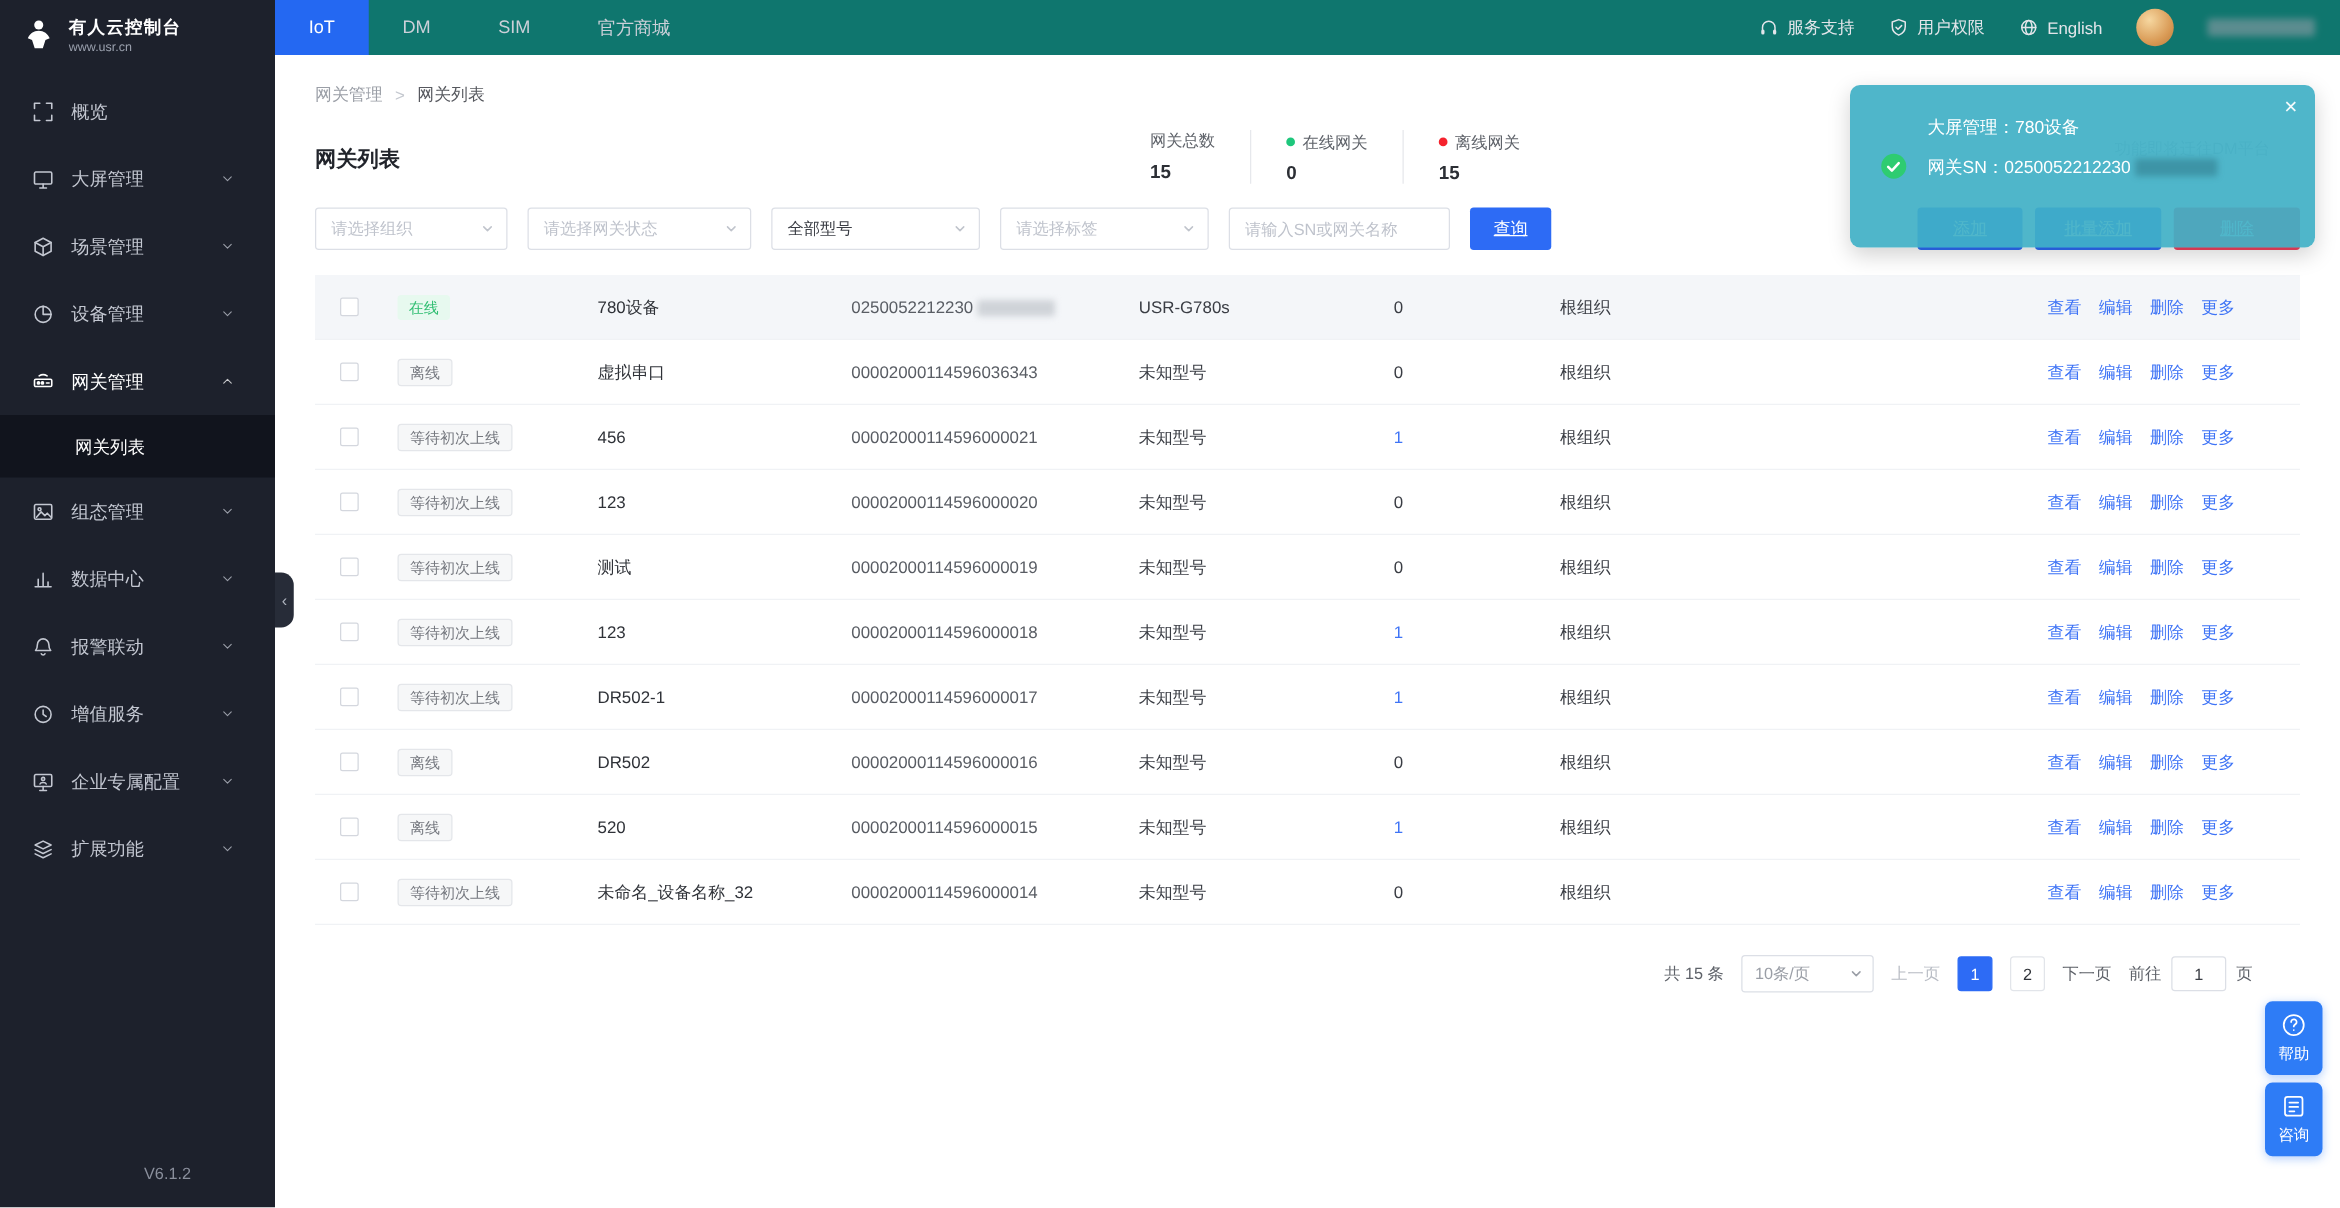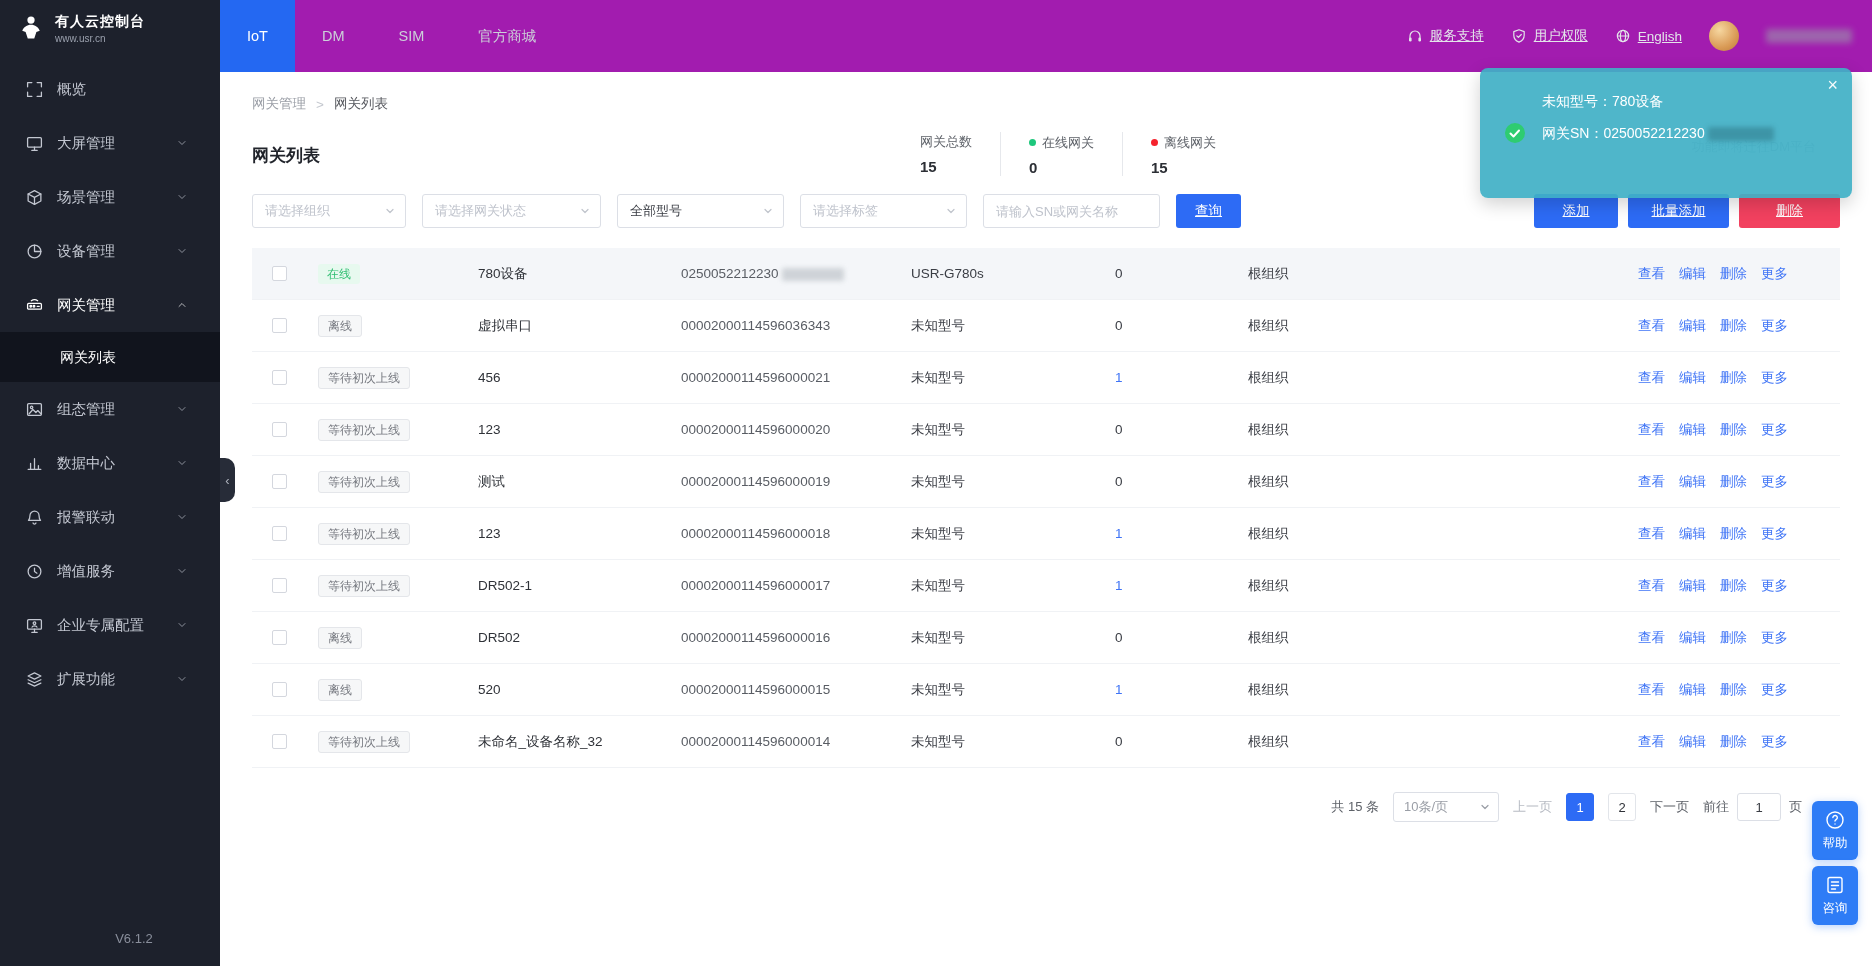--- a/index.html
+++ b/index.html
@@ -20,29 +20,29 @@
   .side-item .arrow { margin-left:auto; opacity:.75; }
   .side-item.expanded { color:#fff; }
   .side-sub { height:50px; line-height:50px; padding-left:60px; font-size:14px;
     color:#e8eaef; cursor:pointer; background:#151924; }
   .side-sub.active { background:#11141d; color:#fff; }
   .version { padding:14px 0 20px; text-align:center; color:#8a8f9c; font-size:13px;margin-left:48px; }
   .icn { display:inline-flex; align-items:center; justify-content:center; }
 
   
   .main { flex:1; display:flex; flex-direction:column; background:#fff; min-width:0; }
-  .topbar { height:72px; background:#a21caf; display:flex; align-items:center;
+  .topbar { height:44px; background:#0f766e; display:flex; align-items:center;
     color:#dfe2e8; flex-shrink:0; }
   .tabs { display:flex; height:100%; }
   .tab { height:100%; padding:0 27px; display:flex; align-items:center; font-size:14.5px;
     color:#ccd0d9; cursor:pointer; }
   .tab.active { background:#2468f2; color:#fff; }
   .top-right { margin-left:auto; display:flex; align-items:center; gap:27px;
     padding-right:20px; font-size:13.5px; color:#e3e5ea; }
-  .top-link { display:flex; align-items:center; gap:7px; cursor:pointer;text-decoration:underline; }
+  .top-link { display:flex; align-items:center; gap:7px; cursor:pointer; }
   .avatar { width:30px; height:30px; border-radius:50%; cursor:pointer;
     background:radial-gradient(circle at 35% 30%, #f6d7a0, #d99a55 62%, #b97a3a); }
   .user-blur { width:86px; height:14px; background:#9aa0ab; opacity:.55;
     filter:blur(3px); border-radius:2px; }
 
   
   .content { flex:1; position:relative; padding:0 32px; overflow:hidden; }
   .breadcrumb { height:58px; padding-top:6px; display:flex; align-items:center; gap:10px;
     font-size:13.5px; color:#9a9ea6; }
   .breadcrumb .crumb { cursor:pointer; }
@@ -621,21 +621,21 @@
 <div class="collapse-handle"></div>
 
 <div class="toast">
   <span class="toast-check icn" id="toast-check">
       <svg width="22" height="22" viewBox="0 0 22 22">
         <circle cx="11" cy="11" r="10" fill="#2ecc71"></circle>
         <path d="M6.5 11.5l3 3 5.5-6" stroke="#fff" stroke-width="2" fill="none" stroke-linecap="round" stroke-linejoin="round"></path>
       </svg>
     </span>
   <div class="toast-body">
-    <div class="toast-line">未知型号：780设备</div>
+    <div class="toast-line">大屏管理：780设备</div>
     <div class="toast-line"><span>网关SN：0250052212230</span><span class="toast-mask"></span></div>
   </div>
   <span class="toast-close"></span>
 </div>
 
 <div class="floats">
     <div class="float-btn">
       <span class="icn">
         <svg width="20" height="20" viewBox="0 0 20 20" fill="none" stroke="#fff" stroke-width="1.4" stroke-linecap="round">
           <circle cx="10" cy="10" r="8"></circle>

